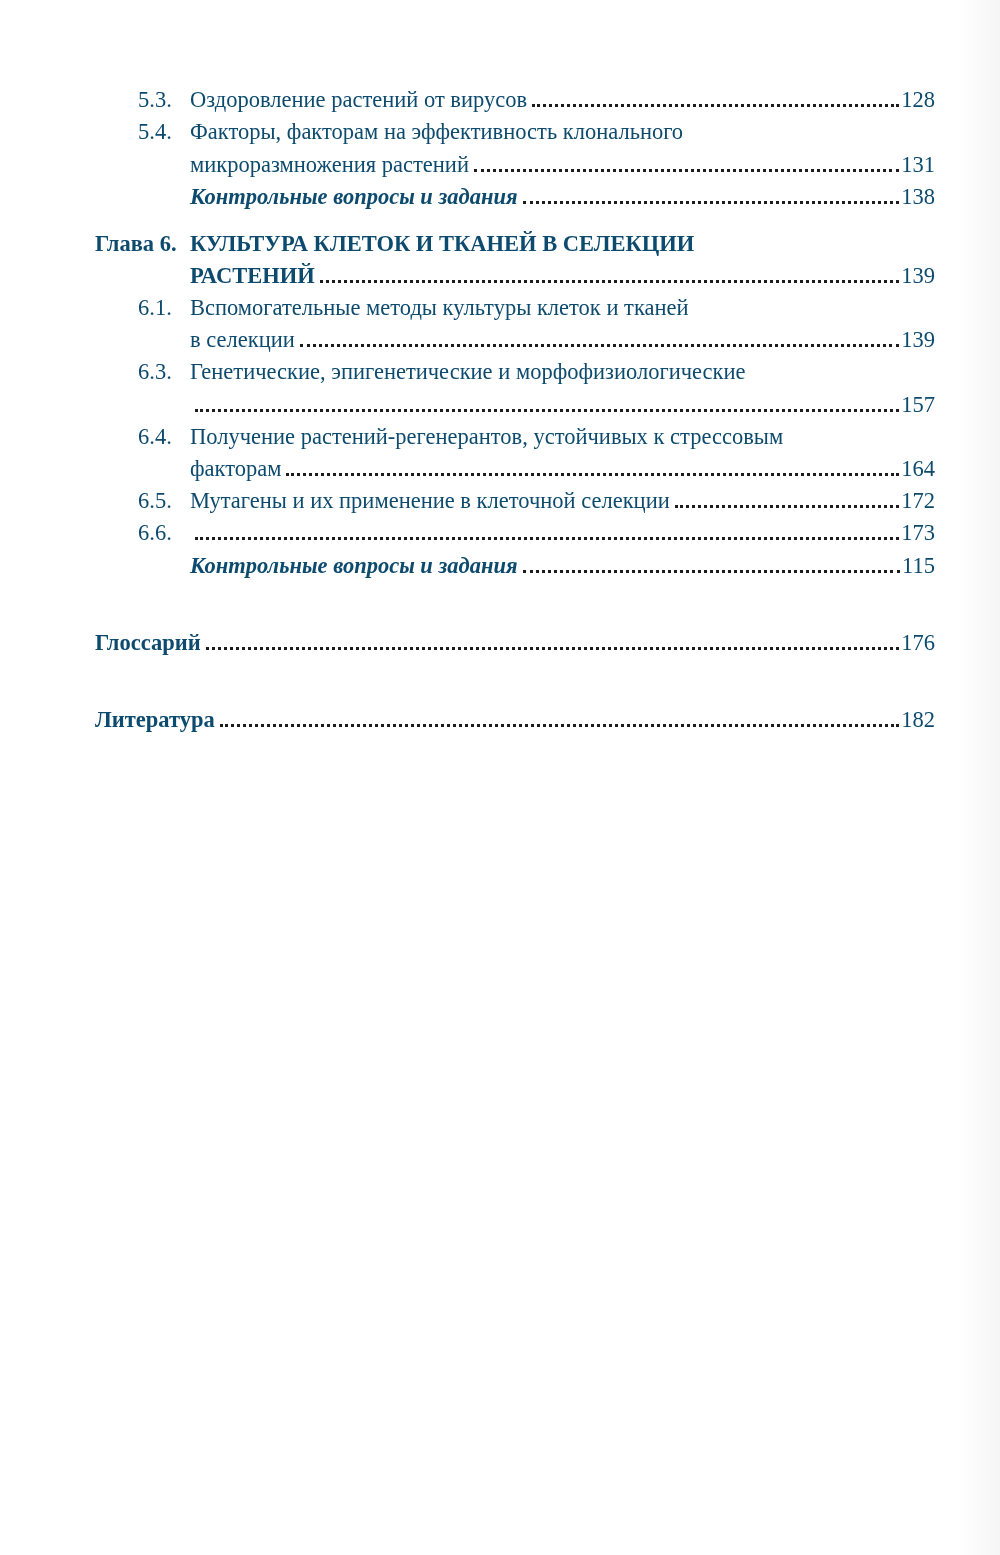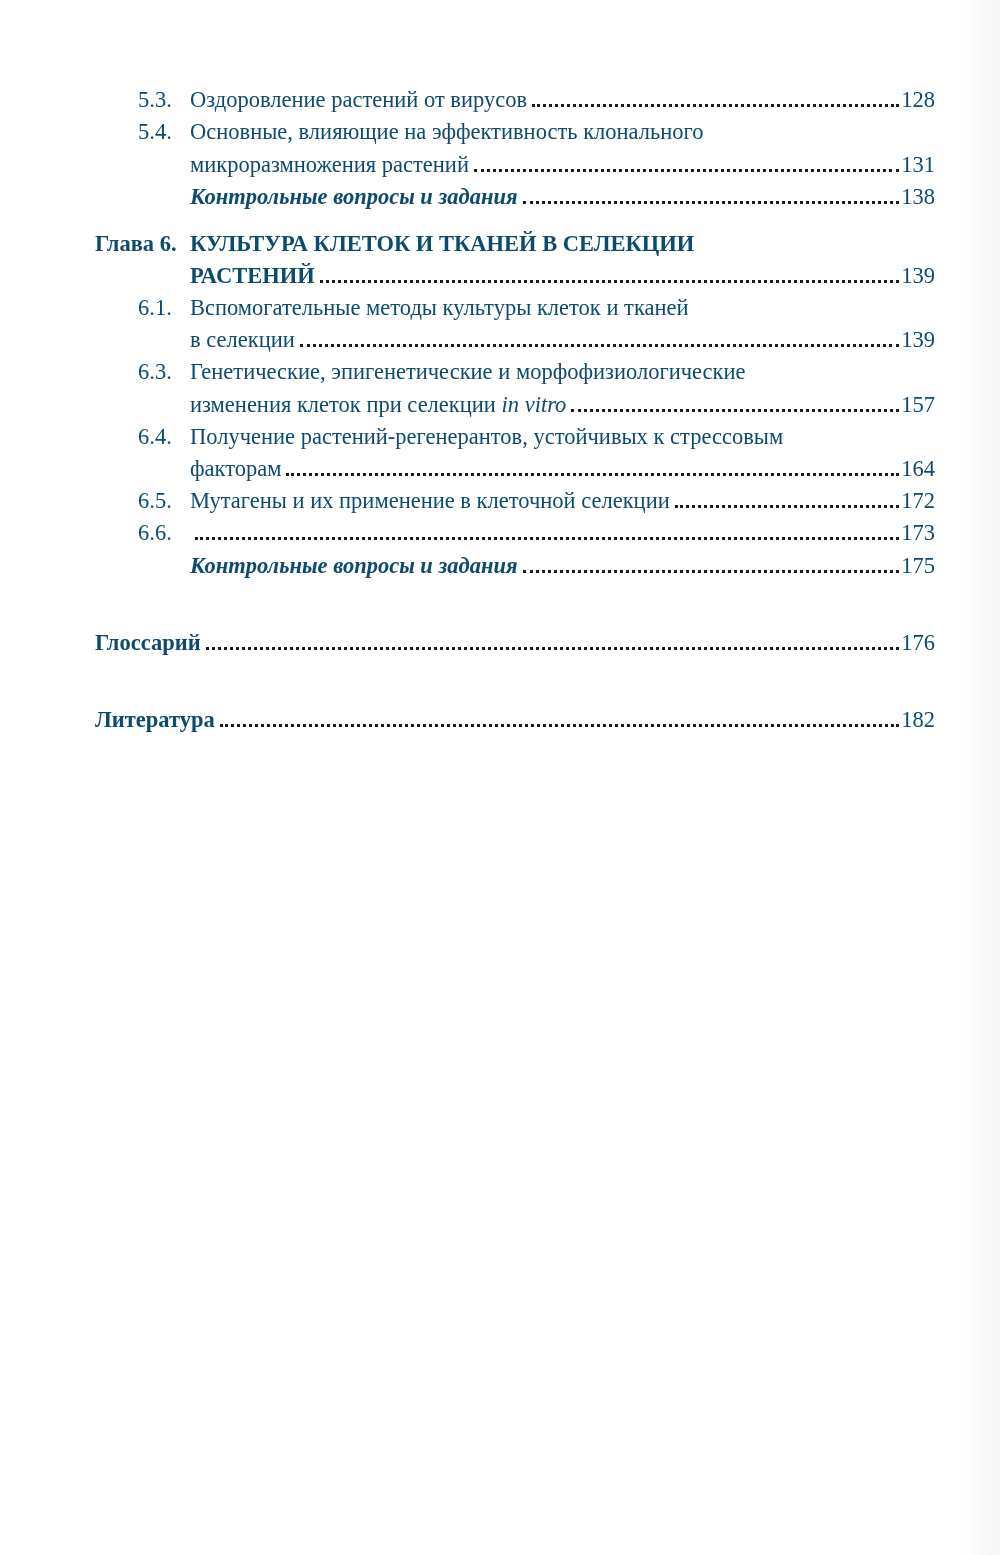--- a/index.html
+++ b/index.html
@@ -74,21 +74,21 @@
         <div class="row first">
           <span class="label">5.3.</span>
           <span class="text"><span class="seg">Оздоровление растений от вирусов</span></span>
           <span class="leader"></span>
           <span class="pagenum">128</span>
         </div>
       </div>
       <div class="entry kind-section">
         <div class="row first">
           <span class="label">5.4.</span>
-          <span class="text"><span class="seg">Основные, влияющие на эффективность клонального</span></span>
+          <span class="text"><span class="seg">Факторы, факторам на эффективность клонального</span></span>
         </div>
         <div class="row cont">
           <span class="text"><span class="seg">микроразмножения растений</span></span>
           <span class="leader"></span>
           <span class="pagenum">131</span>
         </div>
       </div>
       <div class="entry kind-exercise">
         <div class="row first">
           <span class="text"><span class="seg italic">Контрольные вопросы и задания</span></span>
@@ -117,21 +117,20 @@
           <span class="leader"></span>
           <span class="pagenum">139</span>
         </div>
       </div>
       <div class="entry kind-section">
         <div class="row first">
           <span class="label">6.3.</span>
           <span class="text"><span class="seg">Генетические, эпигенетические и морфофизиологические</span></span>
         </div>
         <div class="row cont">
-          <span class="text"><span class="seg">изменения клеток при селекции </span><span class="seg italic">in vitro</span></span>
           <span class="leader"></span>
           <span class="pagenum">157</span>
         </div>
       </div>
       <div class="entry kind-section">
         <div class="row first">
           <span class="label">6.4.</span>
           <span class="text"><span class="seg">Получение растений-регенерантов, устойчивых к стрессовым</span></span>
         </div>
         <div class="row cont">
@@ -152,21 +151,21 @@
         <div class="row first">
           <span class="label">6.6.</span>
           <span class="leader"></span>
           <span class="pagenum">173</span>
         </div>
       </div>
       <div class="entry kind-exercise">
         <div class="row first">
           <span class="text"><span class="seg italic">Контрольные вопросы и задания</span></span>
           <span class="leader"></span>
-          <span class="pagenum">175</span>
+          <span class="pagenum">115</span>
         </div>
       </div>
       <div class="entry kind-backmatter">
         <div class="row first">
           <span class="text"><span class="seg">Глоссарий</span></span>
           <span class="leader"></span>
           <span class="pagenum">176</span>
         </div>
       </div>
       <div class="entry kind-backmatter">

